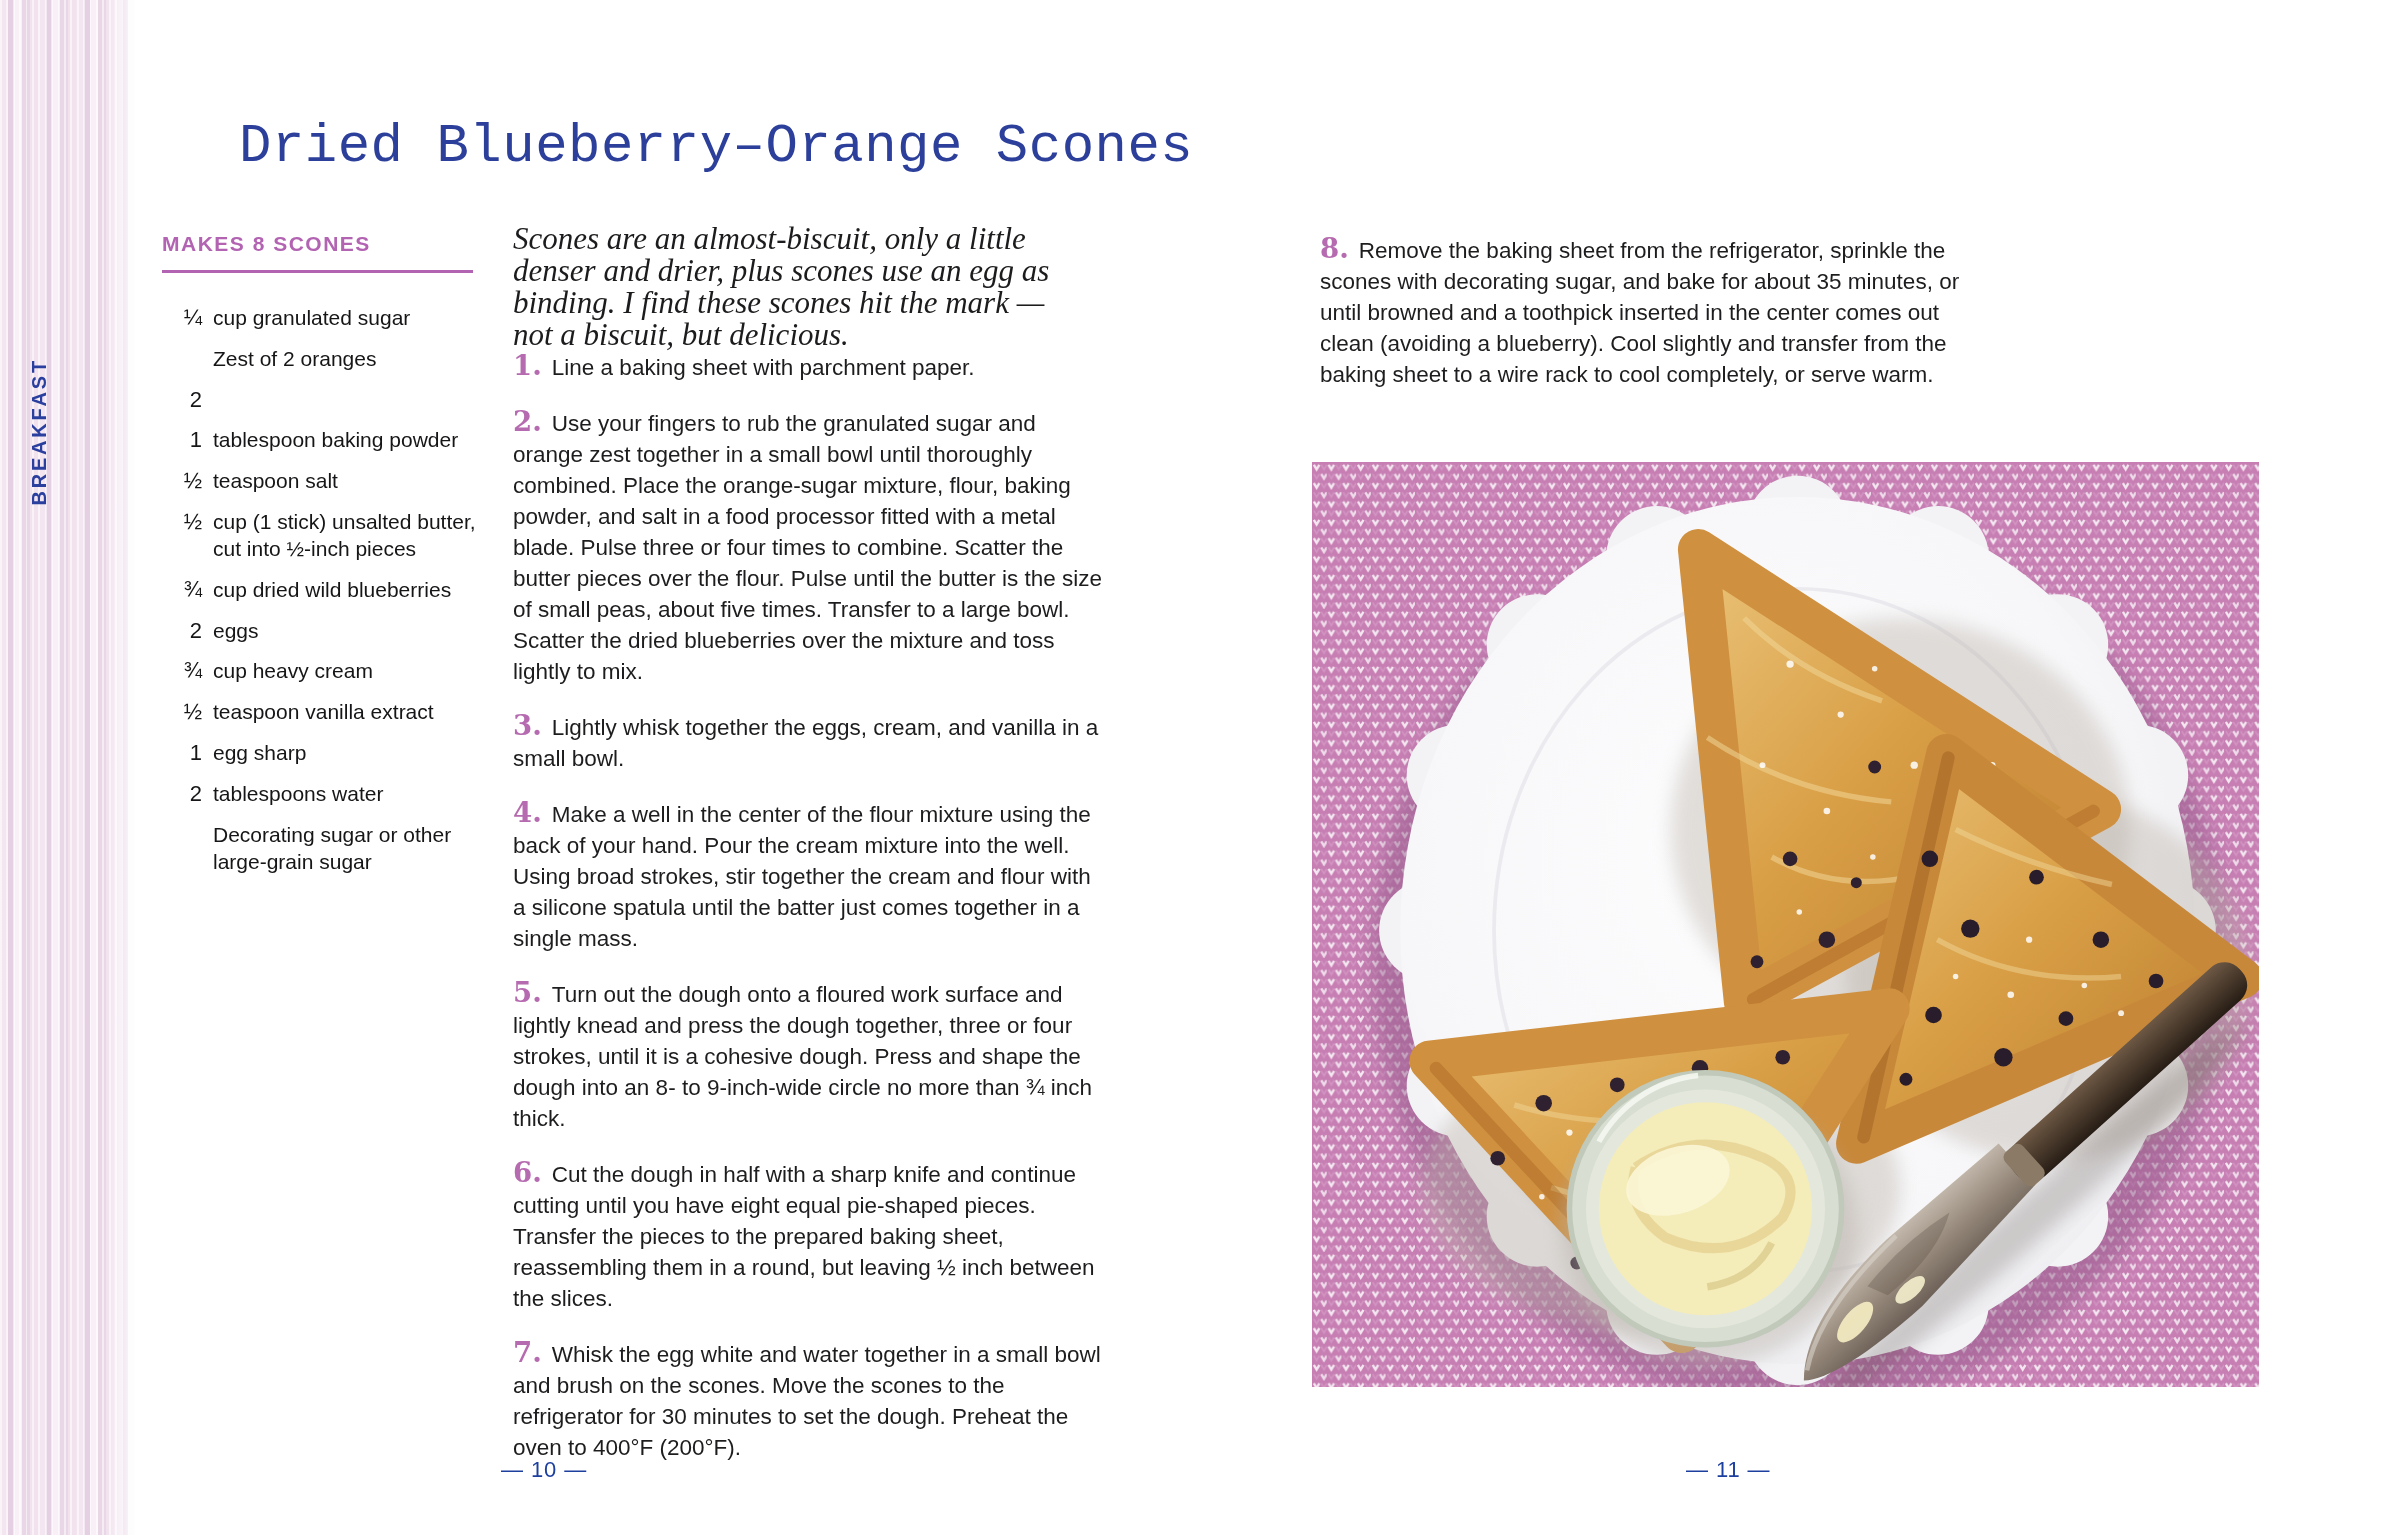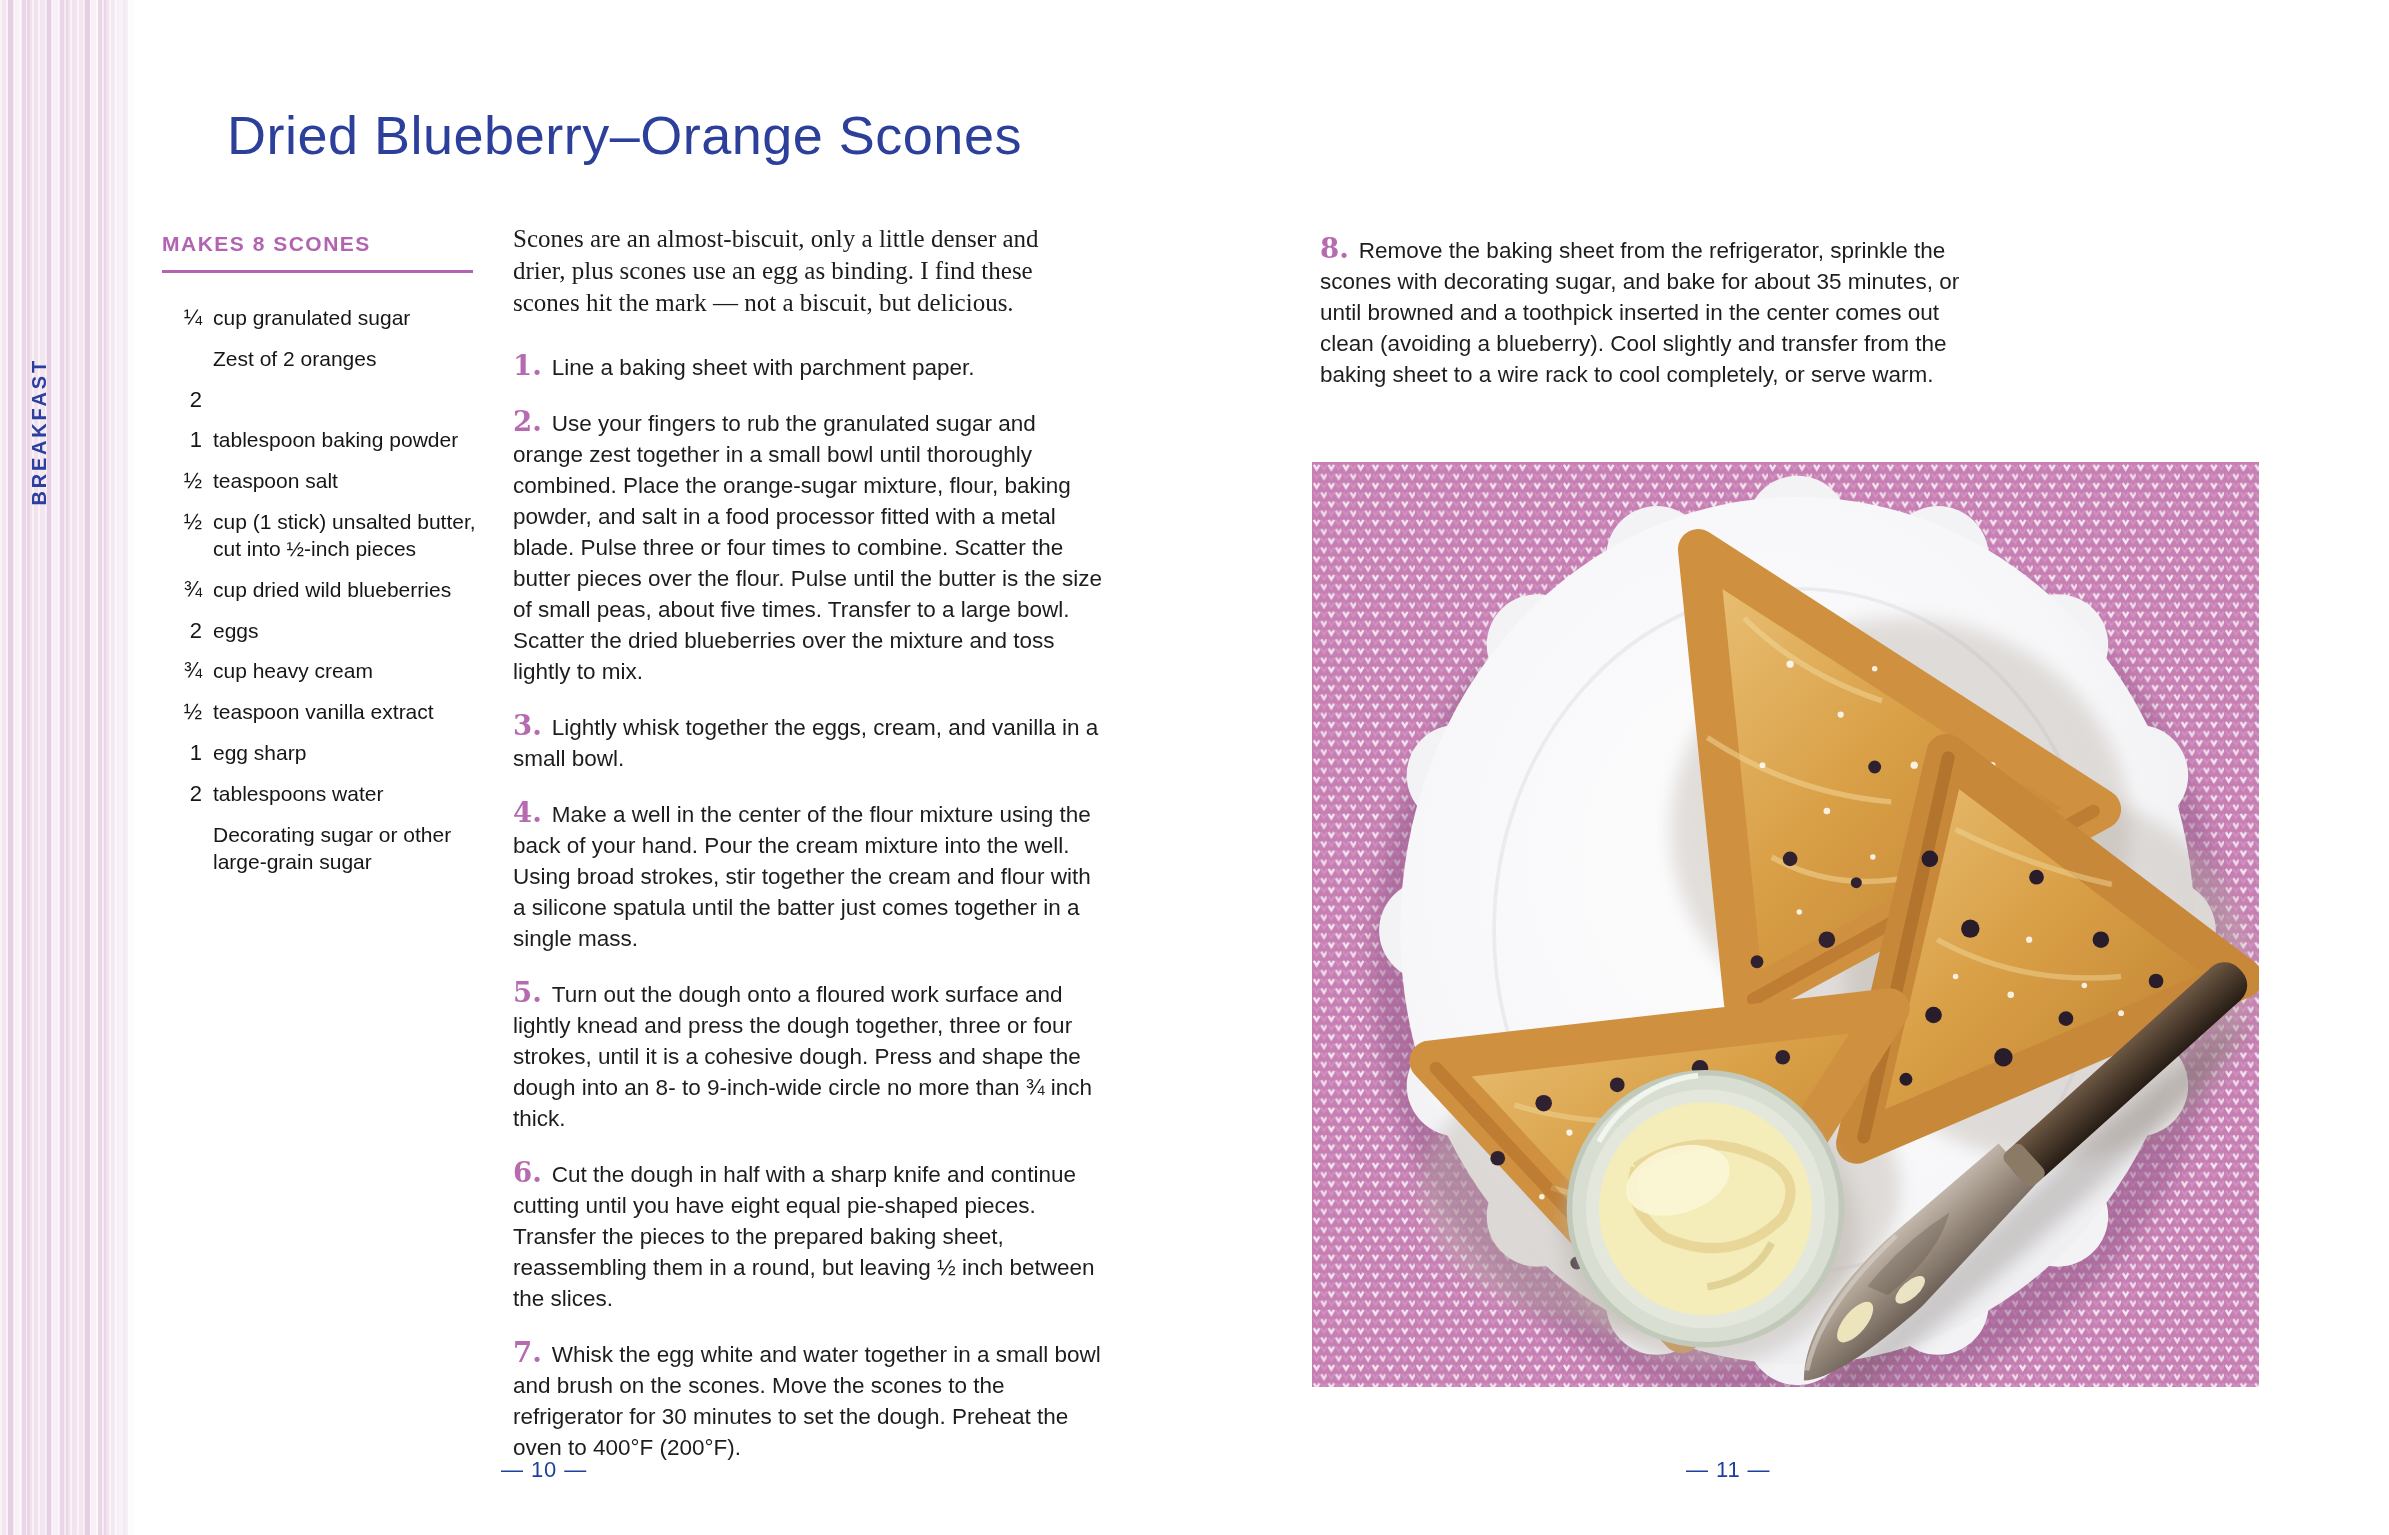--- a/index.html
+++ b/index.html
@@ -12,37 +12,37 @@
       repeating-linear-gradient(90deg, rgba(255,255,255,.55) 0 1.8px, rgba(255,255,255,0) 1.8px 6.4px),
       repeating-linear-gradient(90deg, #f3e6f1 0 8.3px, #e5cfe2 8.3px 13.8px, #f8f0f6 13.8px 22px, #e9d6e7 22px 30px, #f1e2ee 30px 38px),
       #efdfec;}
   .band::after{content:"";position:absolute;right:-0.9px;top:0;width:31px;height:100%;
       background:linear-gradient(90deg, rgba(255,255,255,0), #ffffff);}
   .breakfast-label{position:absolute;left:-69px;top:418px;width:221px;height:27.6px;
       transform:rotate(-90deg);text-align:center;
       font-size:20px;font-weight:bold;letter-spacing:2.8px;color:#2b3f9e;}
 
   
-  .title{position:absolute;left:227px;top:103px;margin:0;
-      font-family:Liberation Sans, sans-serif;font-weight:500;
+  .title{position:absolute;left:227px;top:103px;margin:12px;
+      font-family:Liberation Mono, monospace;font-weight:500;
       font-size:54px;line-height:64px;color:#2b3f9b;letter-spacing:0.5px;}
 
   
   .yield{position:absolute;left:162px;top:232px;font-size:21px;font-weight:bold;
       letter-spacing:1.5px;color:#b263b1;}
   .rule{position:absolute;left:162px;top:270px;width:311px;height:2.8px;background:#b263b1;}
   .ingredients{position:absolute;left:162px;top:304px;width:323px;}
   .ing-row{display:grid;grid-template-columns:40px 1fr;column-gap:11px;margin-bottom:13.8px;}
   .ing-qty{text-align:right;font-size:22px;line-height:27px;color:#161618;}
   .ing-name{font-size:21px;line-height:27px;color:#161618;}
 
   
   .headnote{position:absolute;left:513px;top:223px;width:572px;margin:0;
-      font-family:"Liberation Serif",serif;
-      font-size:25px;line-height:32px;color:#1c1c1e;}
+      font-family:"Liberation Serif",serif;font-style:italic;
+      font-size:31px;line-height:32px;color:#1c1c1e;}
   .steps{position:absolute;left:513px;top:342px;width:592px;}
   .steps-right{position:absolute;left:1320px;top:225px;width:647px;}
   .step{margin:8px 0 23px 0;font-size:22.5px;line-height:31px;color:#1d1d1f;}
   .step-num{font-family:"DejaVu Serif","Liberation Serif",serif;font-weight:bold;
       font-size:27.6px;color:#b66bb0;margin-right:10px;}
 
   
   .photo{position:absolute;left:1312px;top:462px;width:947px;height:925px;}
   .photo svg{display:block;width:100%;height:100%;}
 

